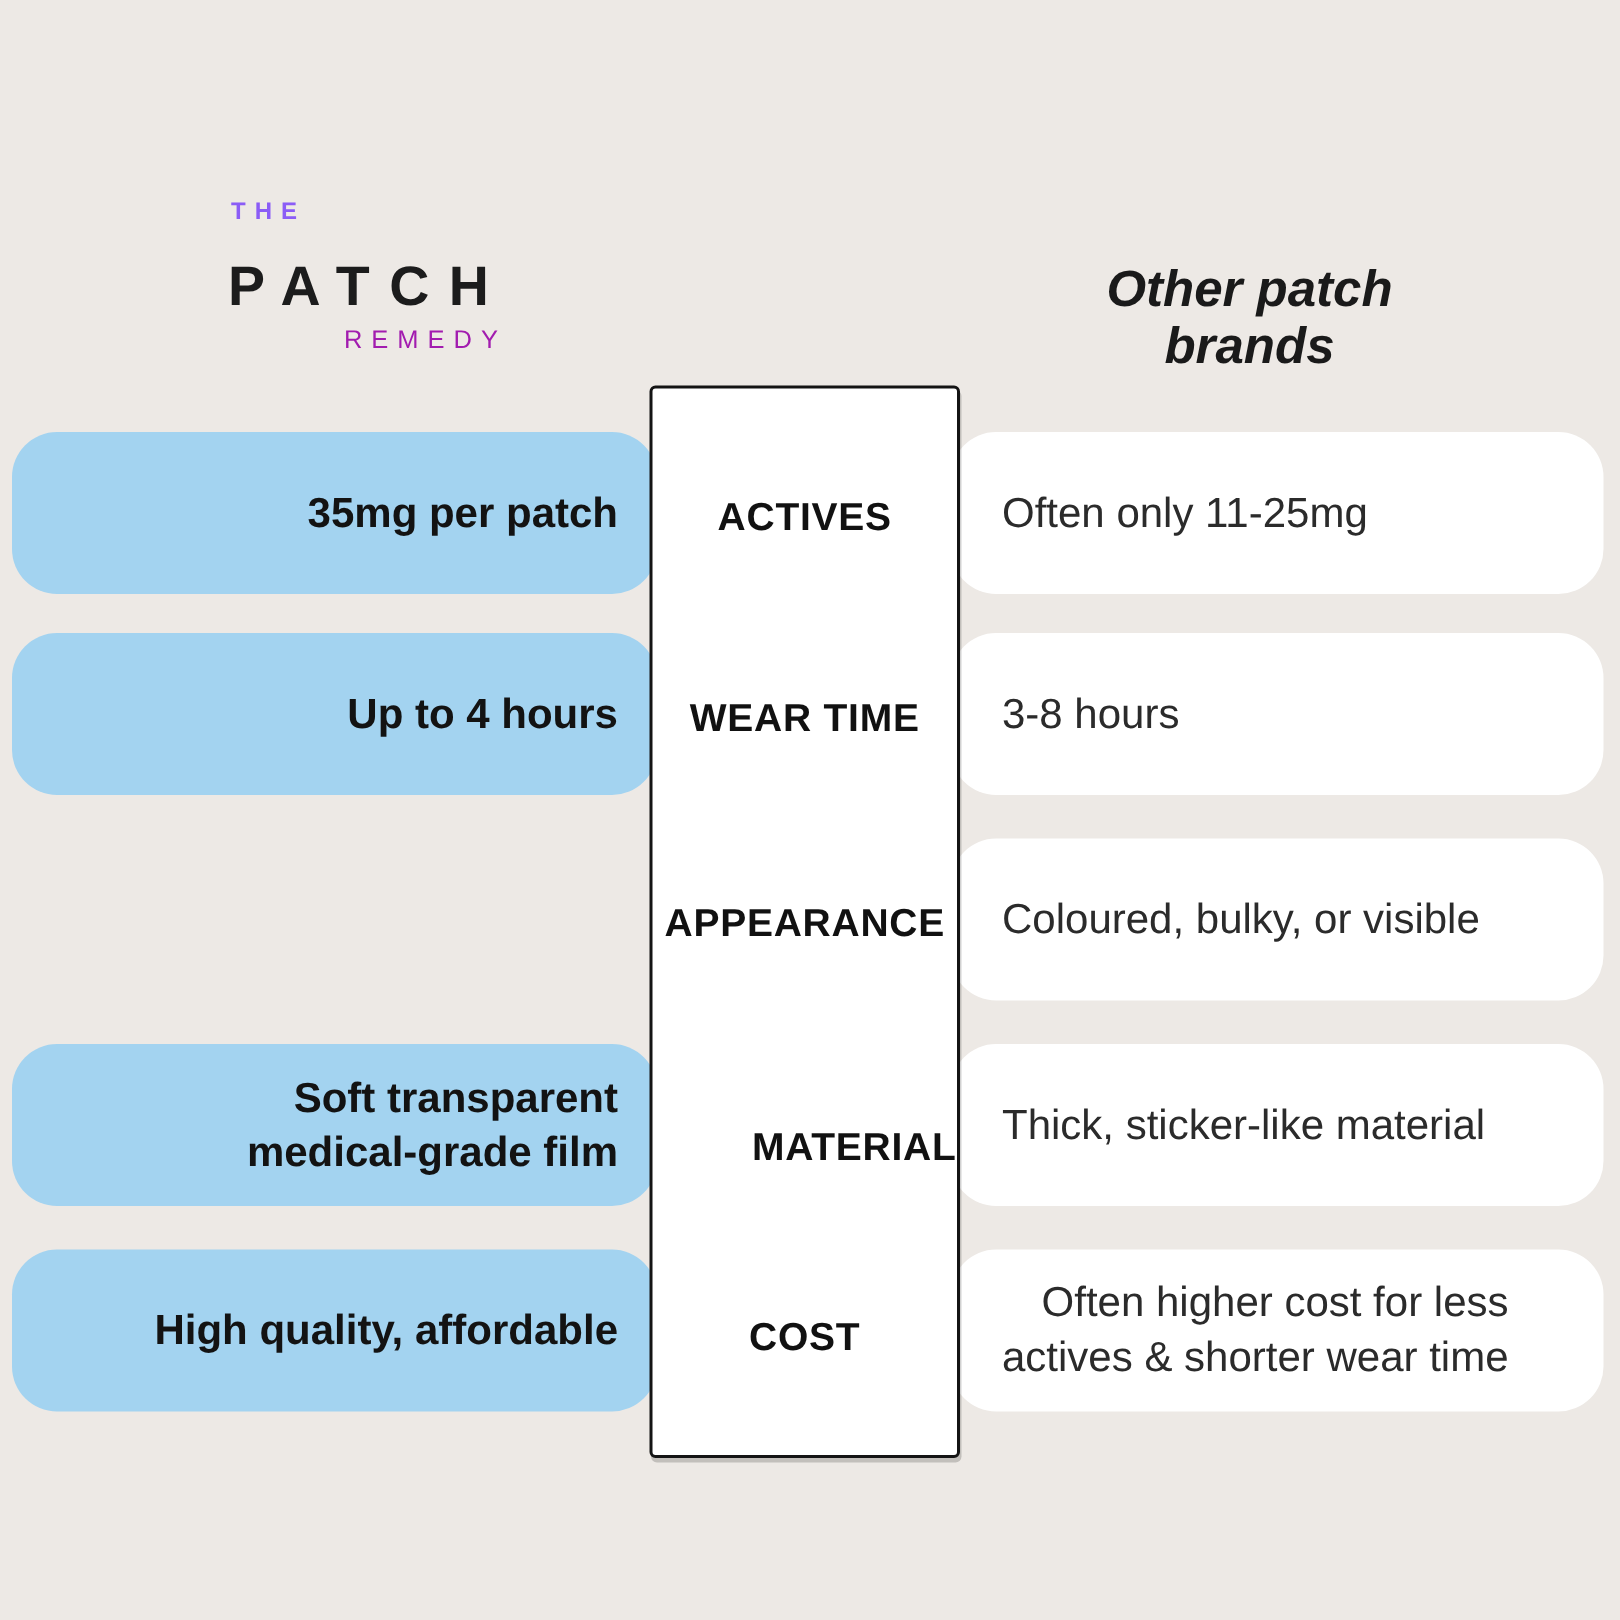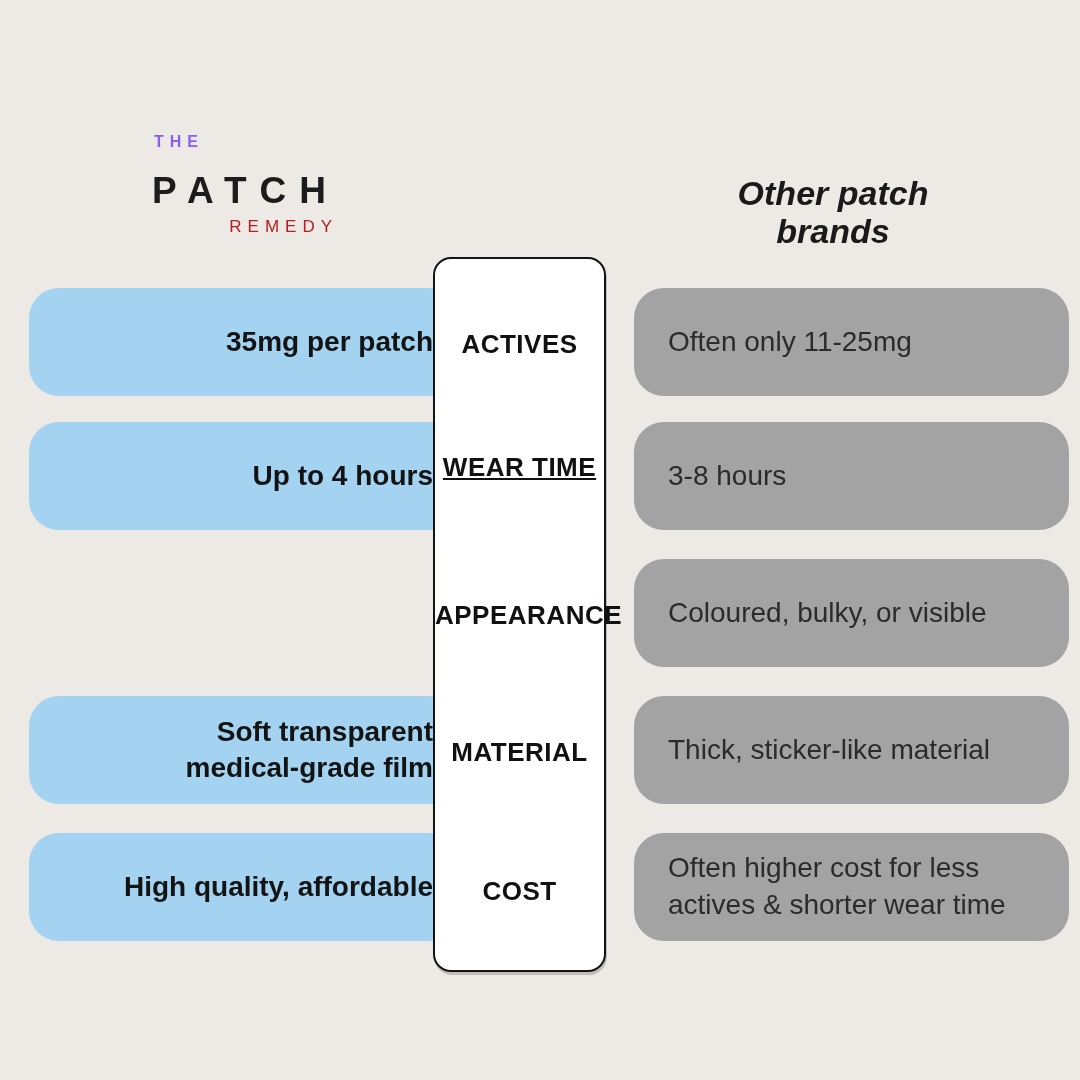--- a/index.html
+++ b/index.html
@@ -37,21 +37,21 @@
     color: #1c1c1c;
     white-space: nowrap;
   }
   .logo-remedy {
     font-size: 17px;
     font-weight: 500;
     letter-spacing: 6px;
     line-height: 1;
     margin-top: 9px;
     text-align: right;
-    color: #b91c1c;
+    color: #a21caf;
   }
 
   
   .competitor-header {
     position: absolute;
     left: 648px;
     top: 146px;
     width: 370px;
     text-align: center;
     font-size: 34px;
@@ -77,73 +77,72 @@
     background: #A3D3F0;
     border-radius: 30px;
     justify-content: flex-end;
     padding-right: 26px;
     font-size: 28px;
     font-weight: 600;
     color: #131313;
     text-align: right;
     line-height: 1.3;
     white-space: pre-line;
-    margin-left: 21px;
   }
   .row-right {
     left: 634px;
     width: 435px;
-    background: #a3a3a3;
+    background: #ffffff;
     border-radius: 30px;
     justify-content: flex-start;
     padding-left: 34px;
     font-size: 28px;
     font-weight: 400;
     color: #2b2b2b;
-    text-align: left;
+    text-align: right;
     line-height: 1.32;
     white-space: pre-line;
   }
   .pos-r1 { top: 288px; }
   .pos-r2 { top: 422px; }
   .pos-r3 { top: 559px; }
   .pos-r4 { top: 696px; }
   .pos-r5 { top: 833px; }
 
   
   .center-panel {
     position: absolute;
     left: 433px;
     top: 257px;
-    width: 173px;
+    width: 207px;
     height: 715px;
     background: #ffffff;
     border: 2.5px solid #141414;
-    border-radius: 18px;
+    border-radius: 4px;
     box-sizing: border-box;
     box-shadow: 1px 3px 0 rgba(0,0,0,0.18);
     z-index: 5;
   }
   .category-label {
     position: absolute;
     left: 0;
     width: 100%;
     height: 32px;
     line-height: 32px;
     text-align: center;
     font-size: 26px;
     font-weight: 700;
     letter-spacing: 0.5px;
     color: #111111;
     white-space: nowrap;
   }
   .lbl-1 { top: 69px; }
-  .lbl-2 { top: 192px; text-decoration: underline; }
+  .lbl-2 { top: 203px; }
   .lbl-3 { top: 340px; }
-  .lbl-4 { top: 477px; }
+  .lbl-4 { top: 489px; padding-left: 33px; }
   .lbl-5 { top: 616px; }
 </style>
 </head>
 <body>
 
 <div class="canvas">
 
   <div class="logo">
     <div class="logo-the">THE</div>
     <div class="logo-patch">PATCH</div>

